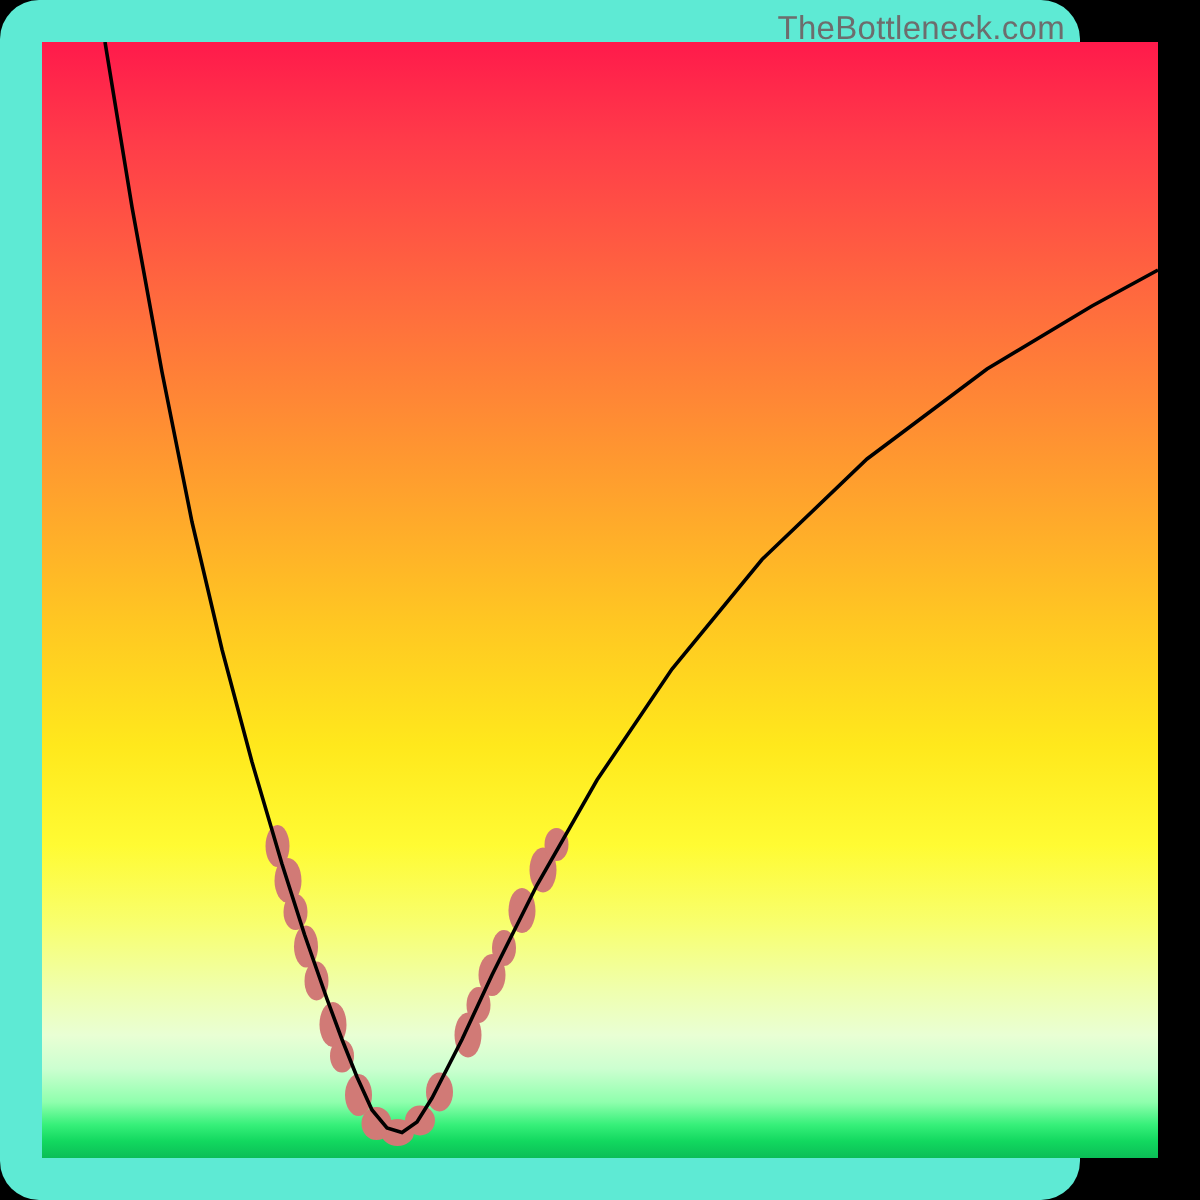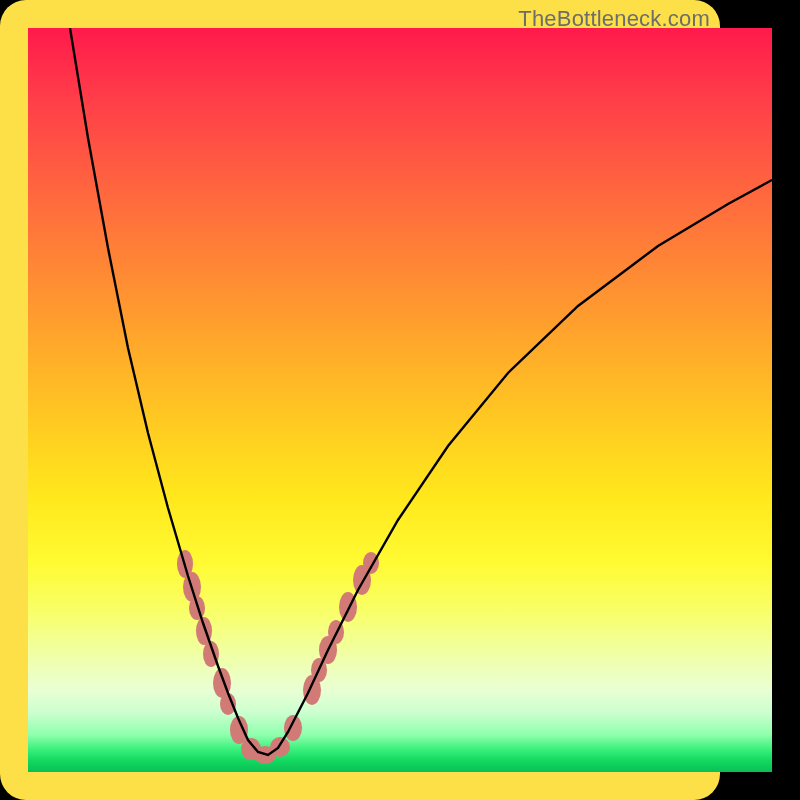--- a/index.html
+++ b/index.html
@@ -10,21 +10,21 @@
     background: #000;
     overflow: hidden;
     font-family: Arial, Helvetica, sans-serif;
   }
   .frame {
     position: absolute;
     top: 0;
     left: 0;
     width: 720px;
     height: 800px;
-    background: #fde047;
+    background: #5eead4;
     border-radius: 26px;
   }
   .plot {
     position: absolute;
     top: 28px;
     left: 28px;
     width: 744px;
     height: 744px;
     background: linear-gradient(to bottom,
       #ff1a4b 0%,

